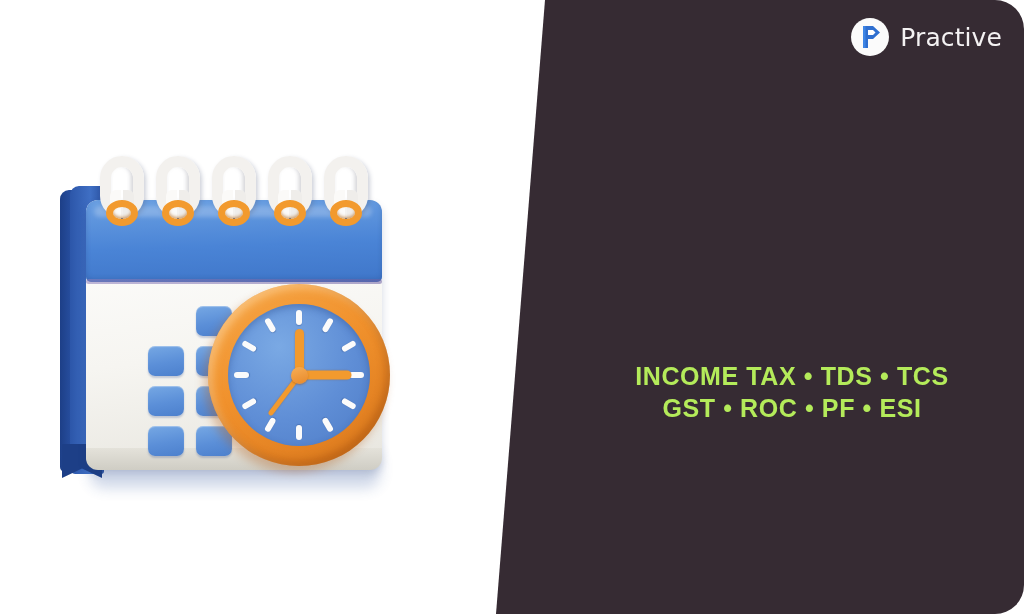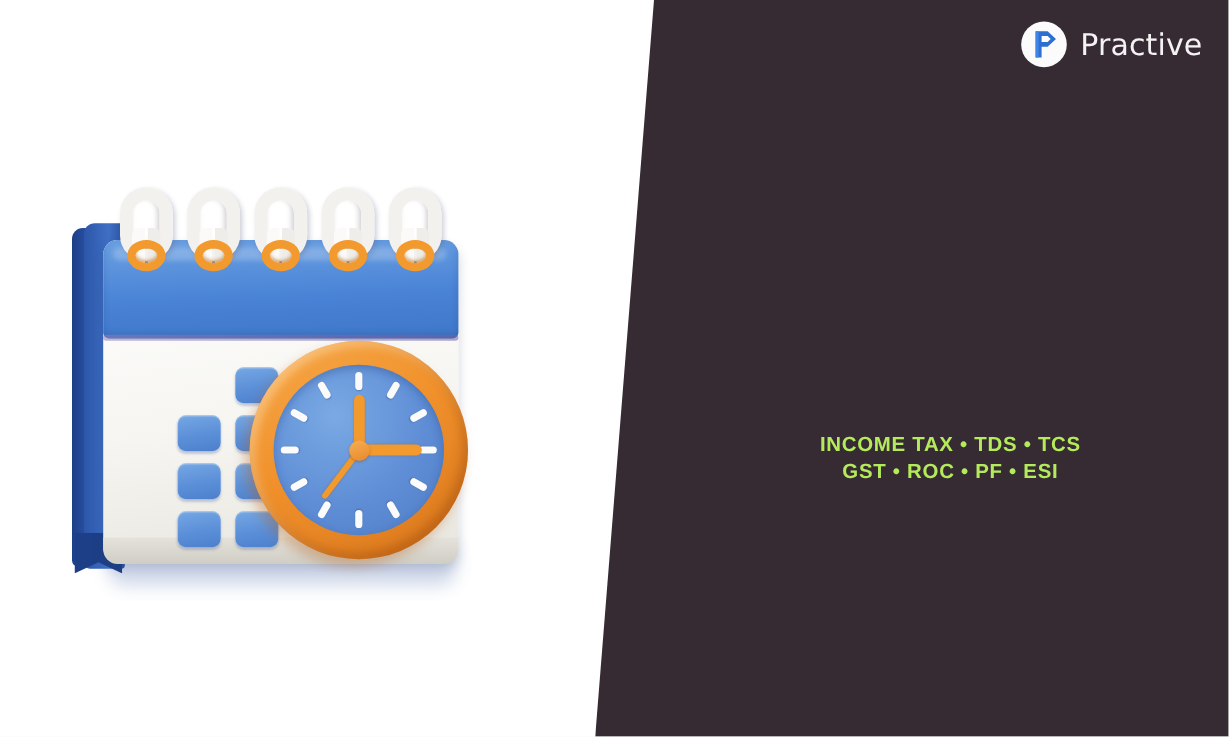--- a/index.html
+++ b/index.html
@@ -10,20 +10,21 @@
     overflow:hidden;
     background:#ffffff;
     font-family:"Liberation Sans", sans-serif;
   }
 
   #banner {
     position:relative;
     width:1024px; height:614px;
     background:#ffffff;
     overflow:hidden;
+    border-radius:29px;
   }
 
   
   #dark-panel {
     position:absolute;
     top:0; left:0;
     width:1024px; height:614px;
     background:#362b33;
     -webkit-clip-path: polygon(545px 0, 1024px 0, 1024px 614px, 496px 614px);
     clip-path: polygon(545px 0, 1024px 0, 1024px 614px, 496px 614px);
@@ -92,21 +93,21 @@
     left:592px;
     top:360px;
     width:400px;
     text-align:center;
   }
   .sub-line {
     display:block;
     color:#b4eb5a;
     font-family:"Liberation Sans", sans-serif;
     font-weight:700;
-    font-size:17px;
+    font-size:25px;
     letter-spacing:0.6px;
     line-height:1.28;
     white-space:nowrap;
   }
 
   
   #calendar-art {
     position:absolute;
     left:48px;
     top:148px;

